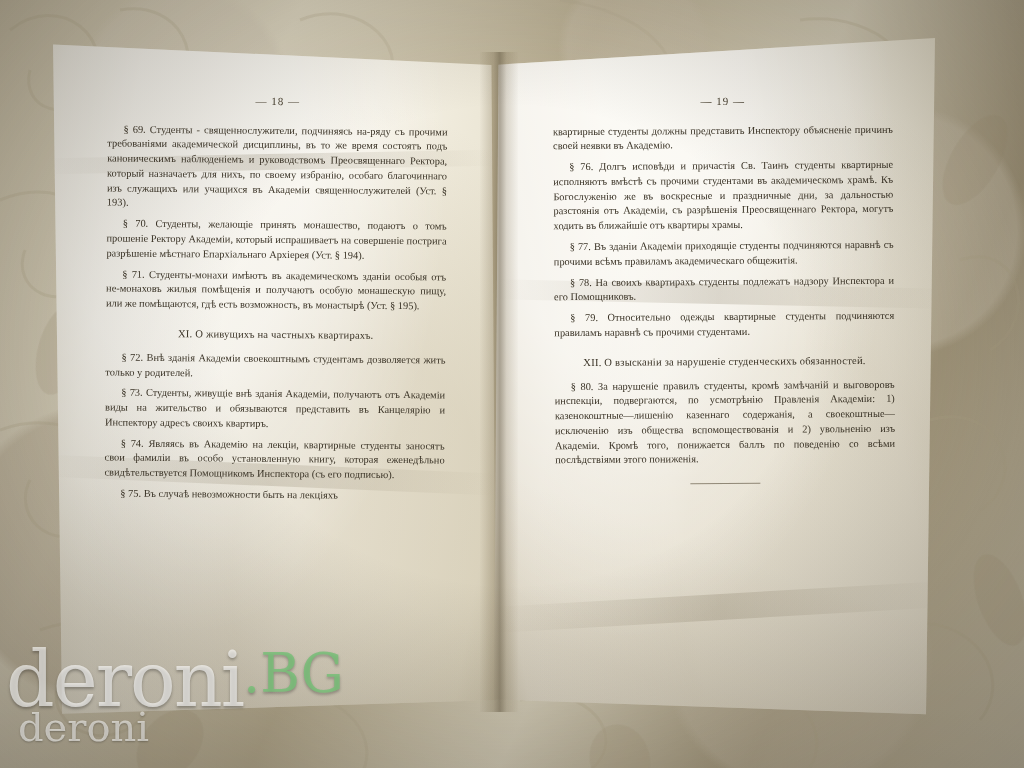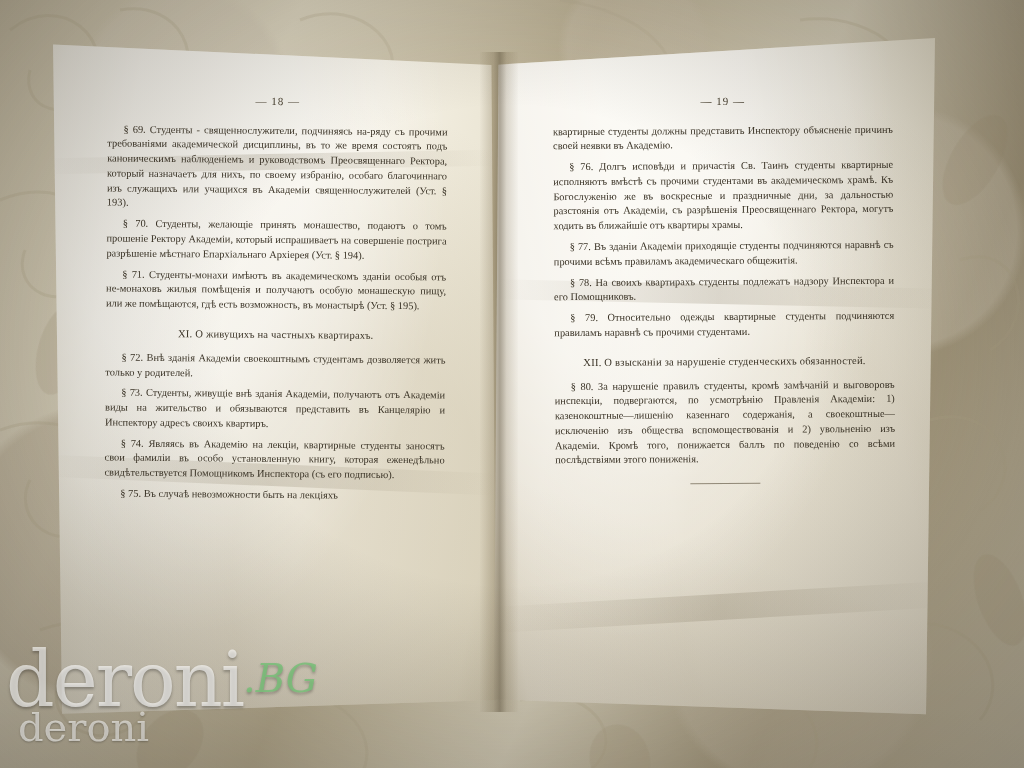--- a/index.html
+++ b/index.html
@@ -155,24 +155,23 @@
     font-family: "DejaVu Serif", serif;
     font-size: 76px;
     line-height: 0.9;
     letter-spacing: -2px;
     color: rgba(255,255,255,0.62);
     text-shadow: 0 2px 3px rgba(0,0,0,0.28);
     padding-left: 6px;
   }
   .wm-bg {
     color: rgba(120,190,120,0.85);
-    font-size: 40px;
+    font-size: 54px;
     vertical-align: 14px;
     letter-spacing: 0px;
-    font-style: italic;
   }
   .wm-sub {
     font-family: "DejaVu Serif", serif;
     font-size: 40px;
     color: rgba(255,255,255,0.55);
     padding-left: 18px;
     margin-top: -10px;
     text-shadow: 0 1px 2px rgba(0,0,0,0.25);
   }
 </style>

